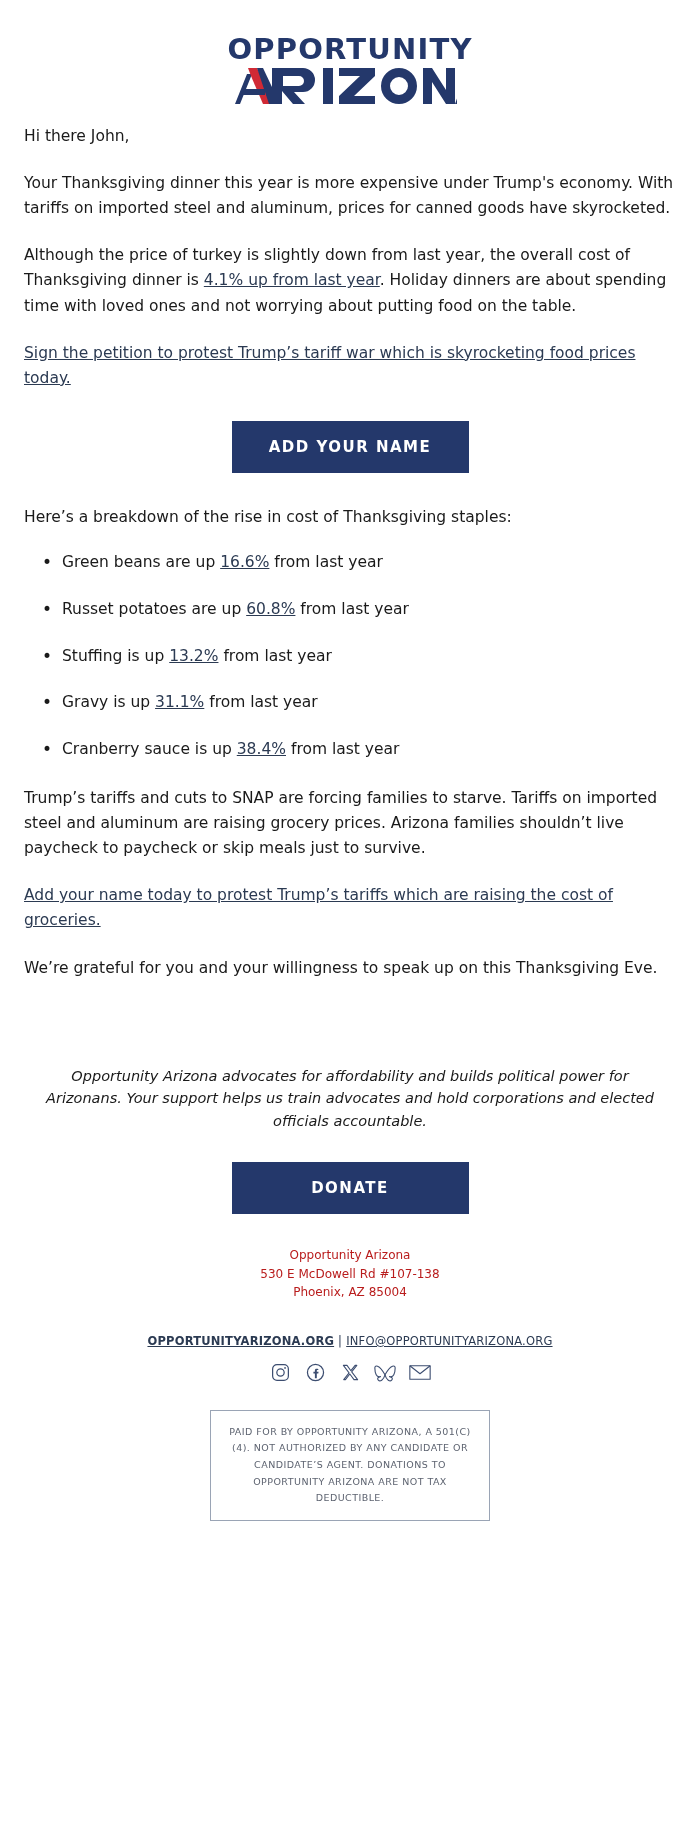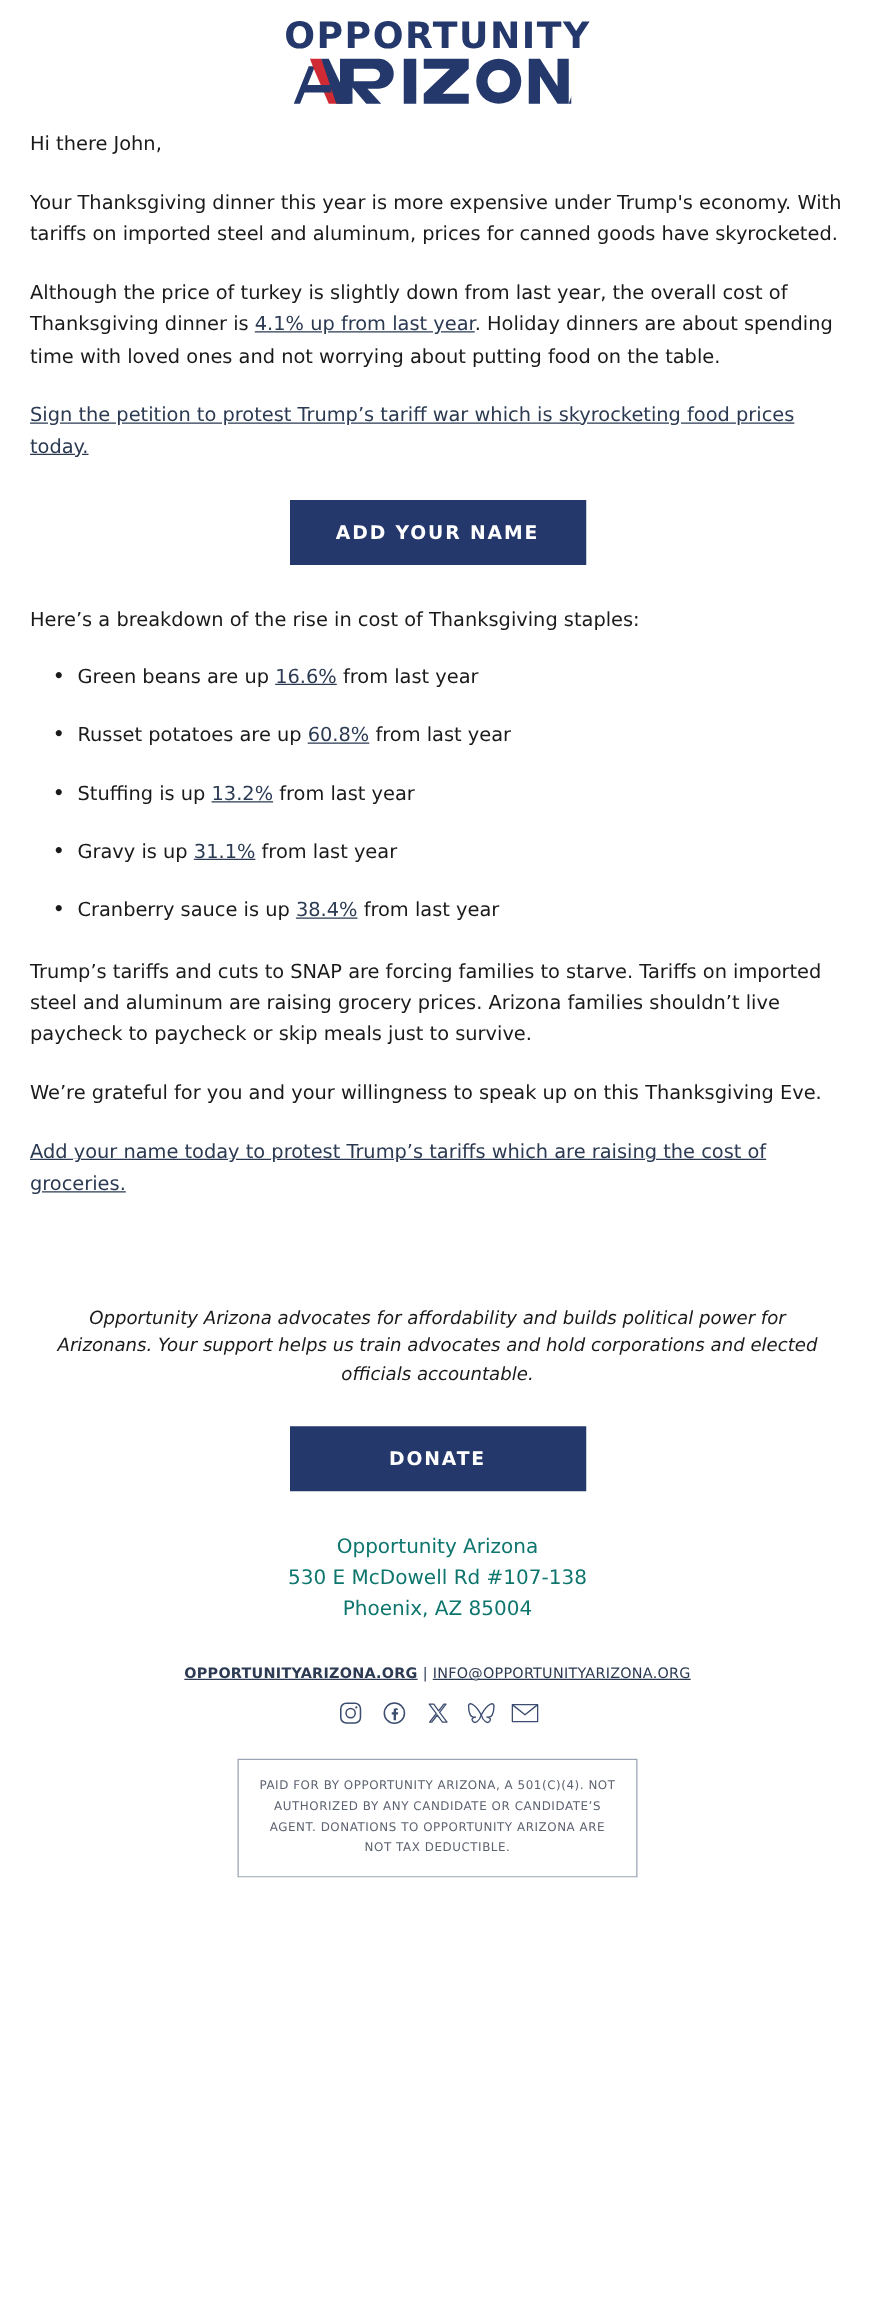--- a/index.html
+++ b/index.html
@@ -31,20 +31,21 @@
     line-height: 1;
     text-align: center;
   }
   .logo-top {
     font-family: "DejaVu Sans", "Liberation Sans", sans-serif;
     font-weight: 700;
     font-size: 29px;
     letter-spacing: 1.2px;
     color: #24386b;
     line-height: 1;
+    margin-top: 21px;
   }
   .logo-bottom {
     position: relative;
     display: block;
     margin-top: 2px;
     height: 40px;
   }
   .logo-bottom svg { display: block; }
 
   
@@ -121,23 +122,23 @@
   }
   .footer-blurb {
     font-style: italic;
     font-size: 14.5px;
     line-height: 1.55;
     color: #1a1a1a;
     margin: 0 0 28px 0;
     padding: 0 8px;
   }
   .address {
-    font-size: 16px;
+    font-size: 12px;
     line-height: 1.55;
-    color: #0f766e;
+    color: #b91c1c;
     margin: 12px 0 0 0;
   }
   .links-line {
     margin-top: 32px;
     font-size: 11.5px;
     letter-spacing: 0.2px;
     color: #2b3a52;
   }
   .links-line a {
     color: #2b3a52;
@@ -158,21 +159,21 @@
   }
   .social-row a {
     display: inline-flex;
     align-items: center;
     justify-content: center;
     width: 22px;
     height: 22px;
   }
   .disclaimer-box {
     margin: 26px auto 0 auto;
-    width: 320px;
+    width: 280px;
     border: 1px solid #9aa4b5;
     padding: 13px 14px;
   }
   .disclaimer-box p {
     margin: 0;
     font-size: 9.5px;
     line-height: 1.75;
     letter-spacing: 0.45px;
     color: #5d6370;
     text-align: center;
@@ -242,23 +243,23 @@
     <ul class="staples">
       <li><span>Green beans are up </span><a class="inline-link" href="#">16.6%</a><span> from last year</span></li>
       <li><span>Russet potatoes are up </span><a class="inline-link" href="#">60.8%</a><span> from last year</span></li>
       <li><span>Stuffing is up </span><a class="inline-link" href="#">13.2%</a><span> from last year</span></li>
       <li><span>Gravy is up </span><a class="inline-link" href="#">31.1%</a><span> from last year</span></li>
       <li><span>Cranberry sauce is up </span><a class="inline-link" href="#">38.4%</a><span> from last year</span></li>
     </ul>
 
     <p class="para">Trump’s tariffs and cuts to SNAP are forcing families to starve. Tariffs on imported steel and aluminum are raising grocery prices. Arizona families shouldn’t live paycheck to paycheck or skip meals just to survive.</p>
 
+    <p class="para"><a class="block-link" href="#">Add your name today to protest Trump’s tariffs which are raising the cost of groceries.</a></p>
+
     <p class="para">We’re grateful for you and your willingness to speak up on this Thanksgiving Eve.</p>
-
-    <p class="para"><a class="block-link" href="#">Add your name today to protest Trump’s tariffs which are raising the cost of groceries.</a></p>
 
   </div>
 
   <div class="footer-gap"></div>
 
   <div class="footer">
 
     <p class="footer-blurb">Opportunity Arizona advocates for affordability and builds political power for Arizonans. Your support helps us train advocates and hold corporations and elected officials accountable.</p>
 
     <div class="btn-row">

